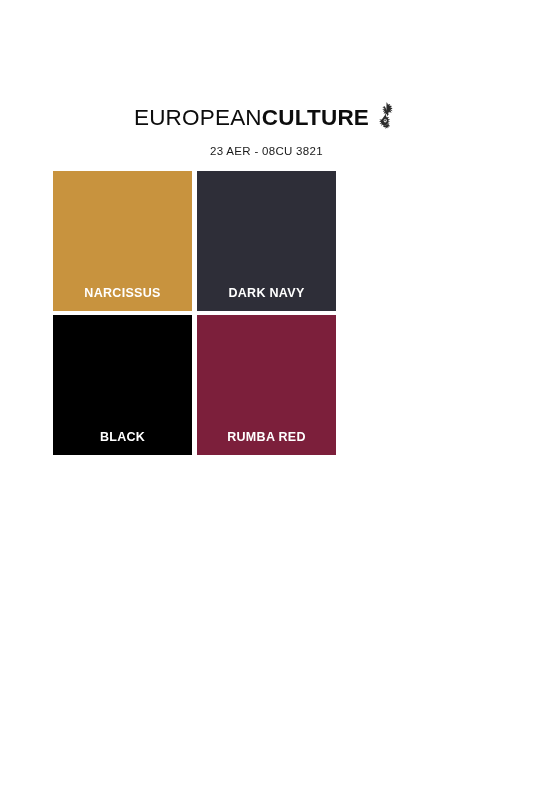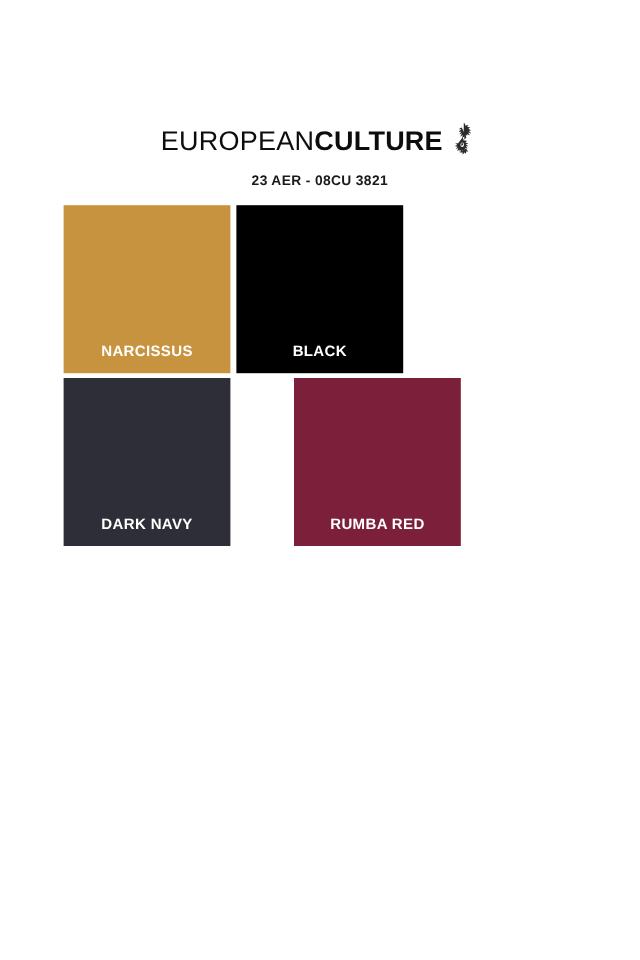--- a/index.html
+++ b/index.html
@@ -58,21 +58,21 @@
     position: relative;
     top: -2px;
   }
   .brand-emblem svg {
     display: block;
   }
 
   .subtitle {
     margin-top: 15px;
     font-size: 11.5px;
-    font-weight: 700;
+    font-weight: 400;
     letter-spacing: 0.3px;
     color: #1a1a1a;
     line-height: 1;
   }
 
   
   .swatch-grid {
     position: absolute;
     top: 171px;
     left: 53px;
@@ -127,28 +127,28 @@
 
     <div class="subtitle">23 AER - 08CU 3821</div>
   </div>
 
   <div class="swatch-grid">
 
     <div class="swatch" style="background:#C8933E;padding-left:12px;">
       <span class="swatch-label">NARCISSUS</span>
     </div>
 
+    <div class="swatch" style="background:#2E2E38;">
+      <span class="swatch-label">DARK NAVY</span>
+    </div>
+
     <div class="swatch" style="background:#000000;">
       <span class="swatch-label">BLACK</span>
     </div>
 
-    <div class="swatch" style="background:#2E2E38;">
-      <span class="swatch-label">DARK NAVY</span>
-    </div>
-
-    <div class="swatch" style="background:#7C1F3B;margin-left:48px;">
+    <div class="swatch" style="background:#7C1F3B;">
       <span class="swatch-label">RUMBA RED</span>
     </div>
 
 
   </div>
 
 </div>
 
 </body></html>

